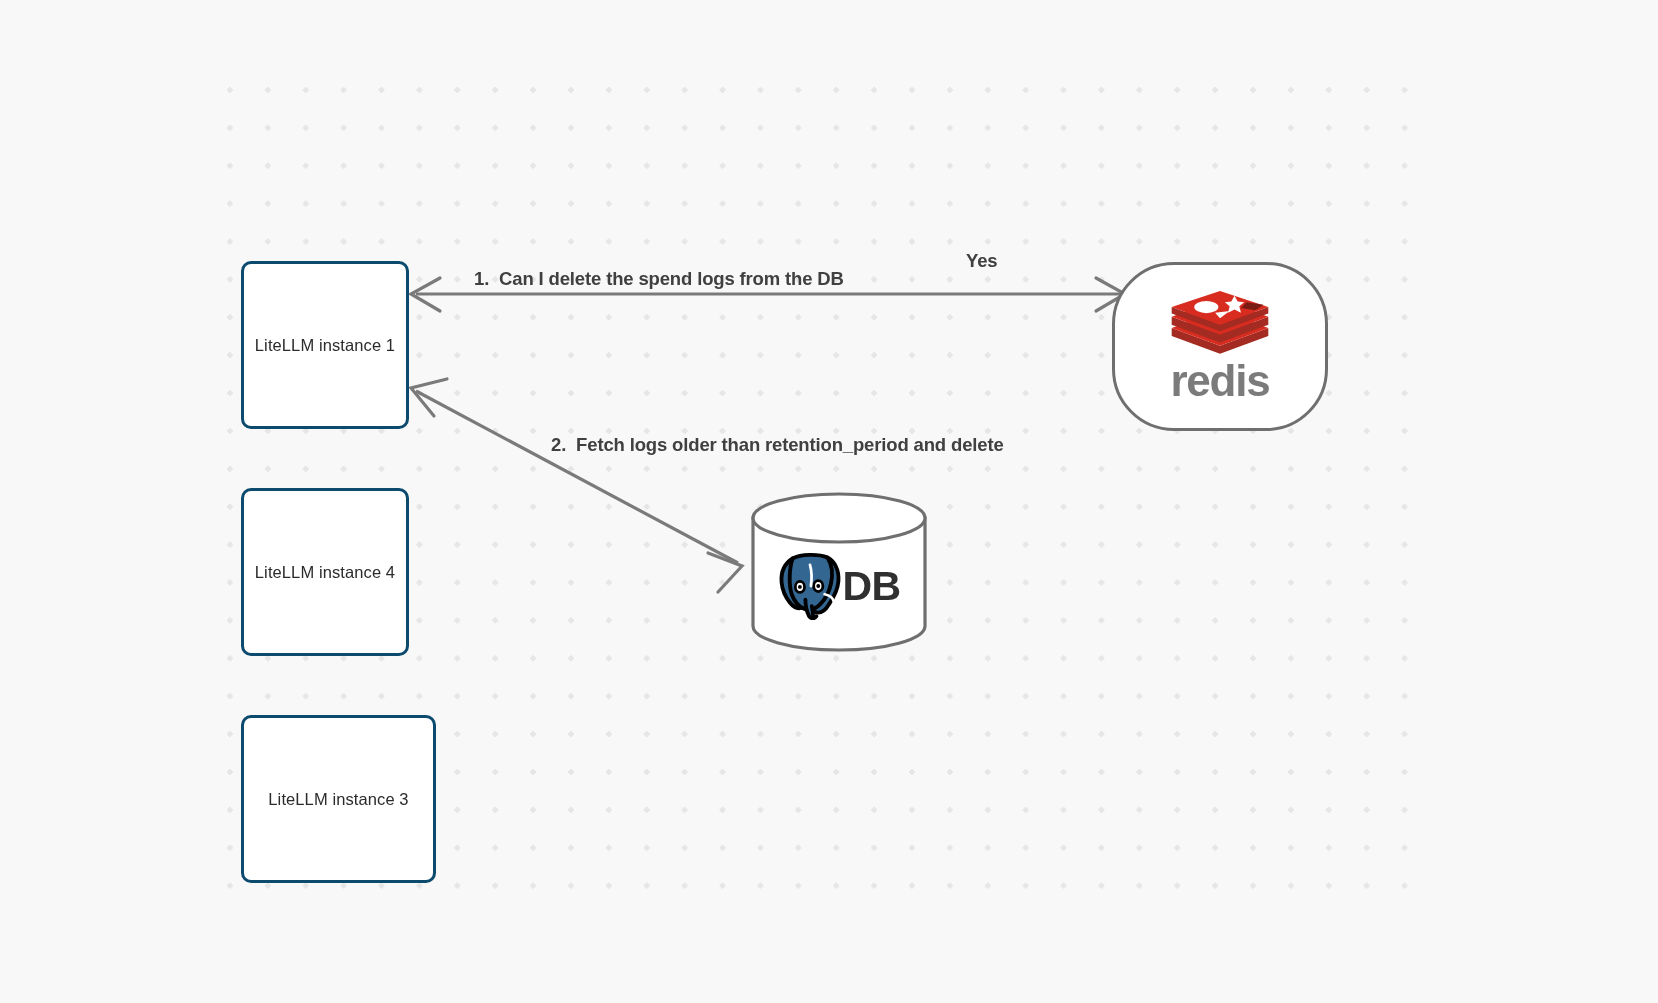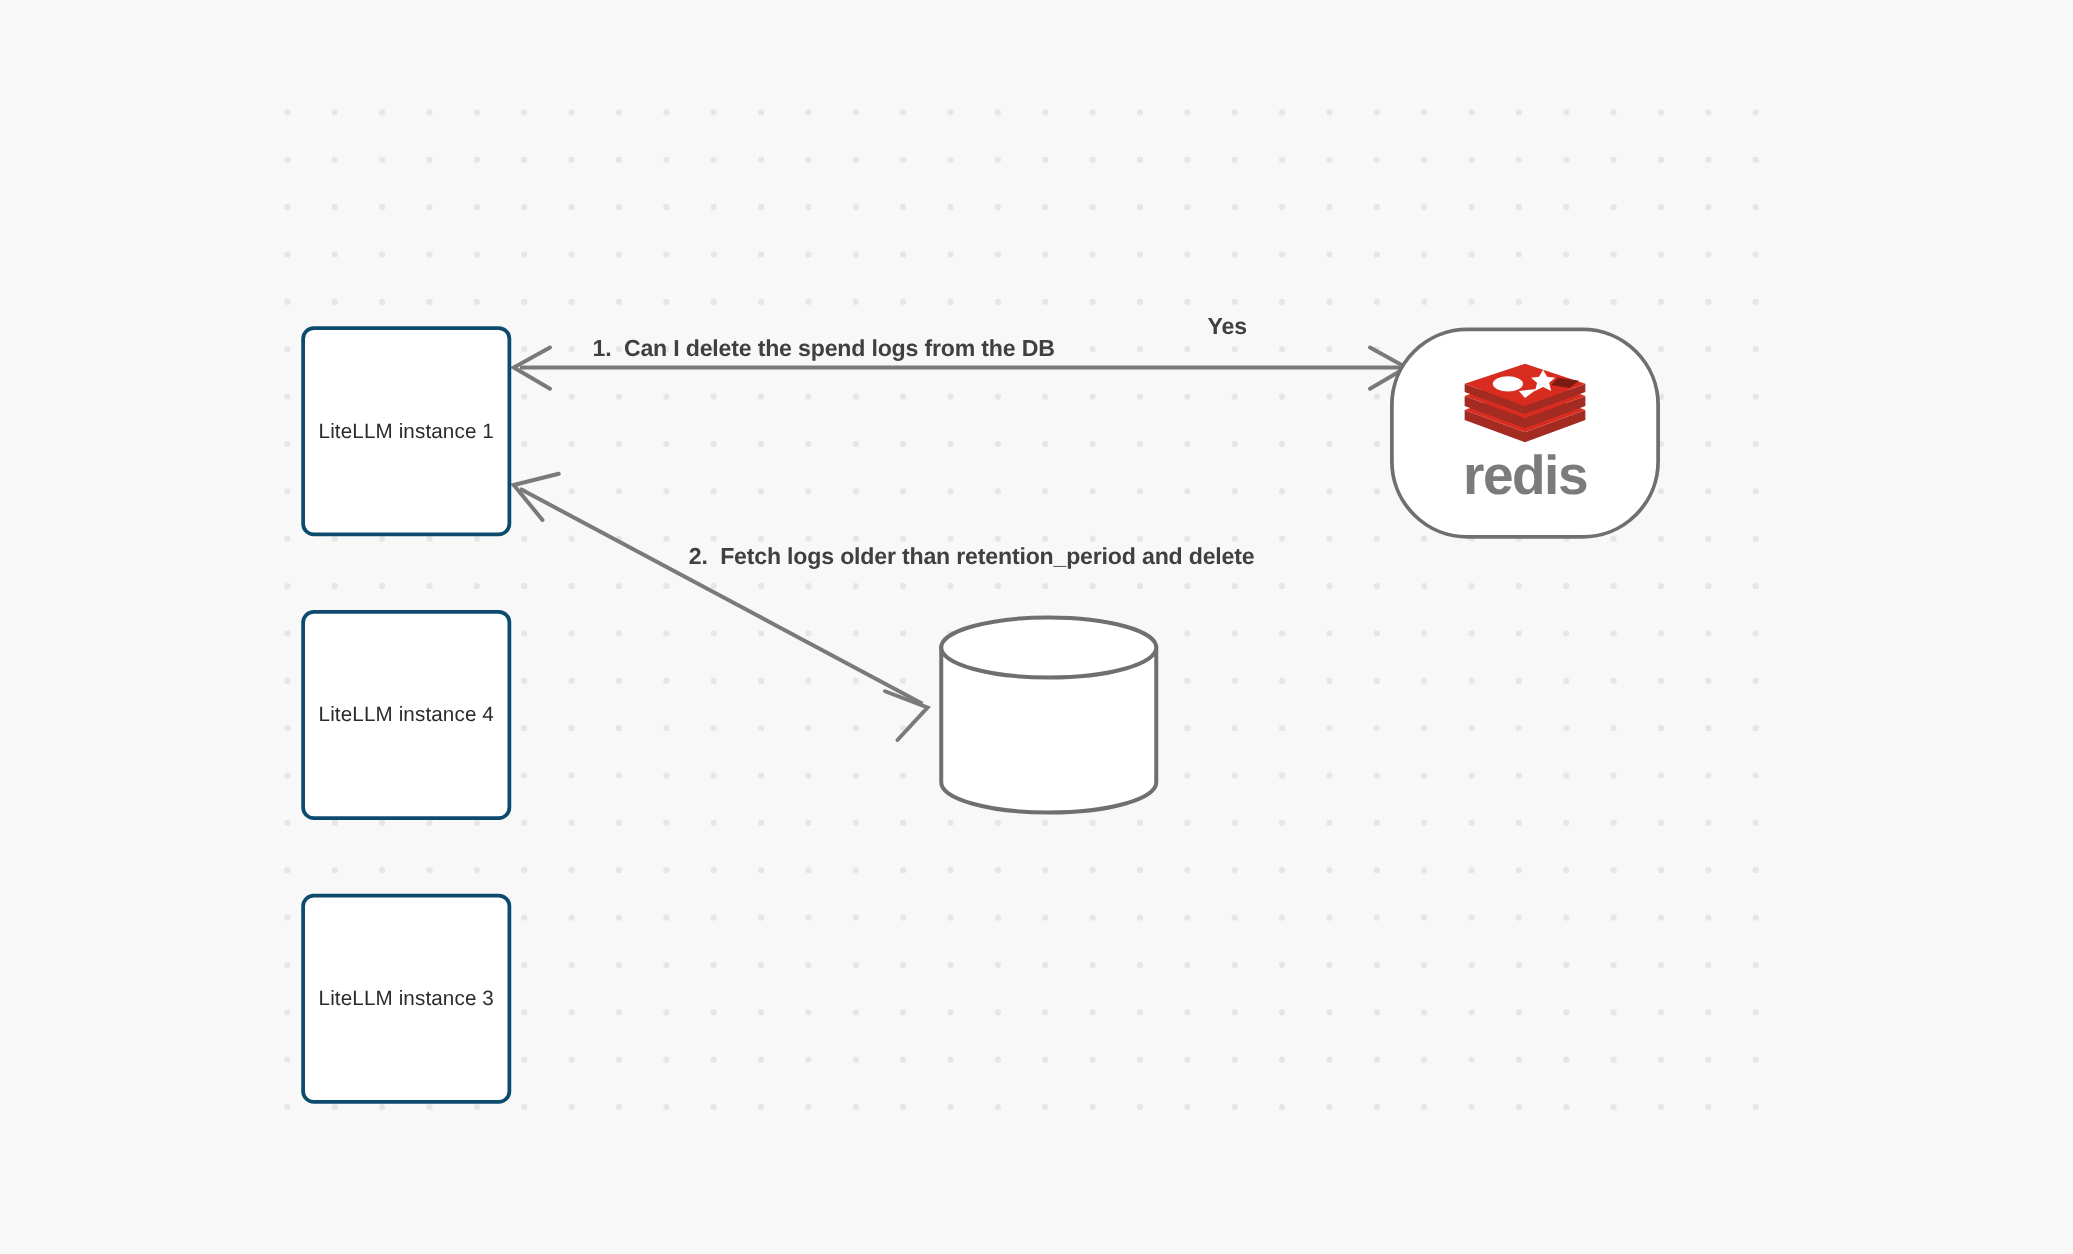--- a/index.html
+++ b/index.html
@@ -153,21 +153,21 @@
   </svg>
 
   <div class="node-box" id="node-instance-1" style="left:241px; top:261px; width:168px; height:168px;">
     <span class="node-label">LiteLLM instance 1</span>
   </div>
 
   <div class="node-box" id="node-instance-2" style="left:241px; top:488px; width:168px; height:168px;">
     <span class="node-label">LiteLLM instance 4</span>
   </div>
 
-  <div class="node-box" id="node-instance-3" style="left:241px; top:715px; width:168px; height:168px;align-items:center;">
+  <div class="node-box" id="node-instance-3" style="left:241px; top:715px; width:195px; height:168px;align-items:center;">
     <span class="node-label">LiteLLM instance 3</span>
   </div>
 
   <div id="redis-node">
     <svg id="redis-logo-mark" viewBox="0 0 128 82" xmlns="http://www.w3.org/2000/svg">
 
       <path d="M64 78 L4 56 L4 46 L64 68 L124 46 L124 56 Z" fill="#a32b21"></path>
       <path d="M4 46 L64 68 L124 46 L64 24 Z" fill="#d82c20"></path>
 
       <path d="M64 64 L4 42 L4 32 L64 54 L124 32 L124 42 Z" fill="#a32b21"></path>
@@ -182,20 +182,45 @@
       <path d="M97 14 L118 17 L108 24 L90 21 Z" fill="#7a1b14"></path>
     </svg>
     <div id="redis-wordmark">redis</div>
   </div>
 
   <div id="db-node">
     <svg id="db-cyl" viewBox="0 0 178 160" xmlns="http://www.w3.org/2000/svg">
       <path d="M3 26 L3 134 A86 24 0 0 0 175 134 L175 26 Z" fill="#ffffff" stroke="#6f6f6f" stroke-width="3.2"></path>
       <ellipse cx="89" cy="26" rx="86" ry="24" fill="#ffffff" stroke="#6f6f6f" stroke-width="3.2"></ellipse>
     </svg>
+    <div id="db-inner">
+      <svg id="pg-elephant" viewBox="0 0 72 74" xmlns="http://www.w3.org/2000/svg">
+        <g stroke="#000000" stroke-width="4.2" stroke-linejoin="round" stroke-linecap="round">
+          <path d="M55 6 C63 10 68 20 67 32 C66 44 60 52 56 58 C53 63 50 66 45 66
+                   C41 66 39 63 38 59" fill="#336791"></path>
+          <path d="M17 7 C9 12 4 21 5 33 C6 44 10 50 14 55 C18 60 22 62 26 61
+                   C30 60 31 56 31 52" fill="#336791"></path>
+          <path d="M17 7 C26 2 46 2 55 6 C60 14 61 25 59 34 C57 44 52 52 47 57
+                   C42 62 36 64 30 62 C24 60 19 54 16 46 C13 37 13 18 17 7 Z" fill="#336791"></path>
+          <path d="M31 52 C31 58 33 66 35 70 C37 73 41 73 43 70" fill="#336791"></path>
+          <path d="M38 59 C39 64 40 69 39 72" fill="none"></path>
+        </g>
+        <g fill="#ffffff" stroke="#000000" stroke-width="3">
+          <ellipse cx="25" cy="38" rx="5" ry="6"></ellipse>
+          <ellipse cx="45" cy="37" rx="5" ry="6"></ellipse>
+        </g>
+        <g fill="#000000">
+          <circle cx="25" cy="38" r="2.1"></circle>
+          <circle cx="45" cy="37" r="2.1"></circle>
+        </g>
+        <path d="M36 14 C38 21 38 30 37 37" fill="none" stroke="#ffffff" stroke-width="3" stroke-linecap="round"></path>
+        <path d="M52 46 C57 47 61 50 62 54" fill="none" stroke="#ffffff" stroke-width="3" stroke-linecap="round"></path>
+      </svg>
+      <div id="db-text">DB</div>
+    </div>
   </div>
 
   <div class="edge-label" id="edge1-label">1.  Can I delete the spend logs from the DB</div>
 
   <div class="edge-label" id="edge1-answer">Yes</div>
 
   <div class="edge-label" id="edge2-label">2.  Fetch logs older than retention_period and delete</div>
 
 </div>
 

